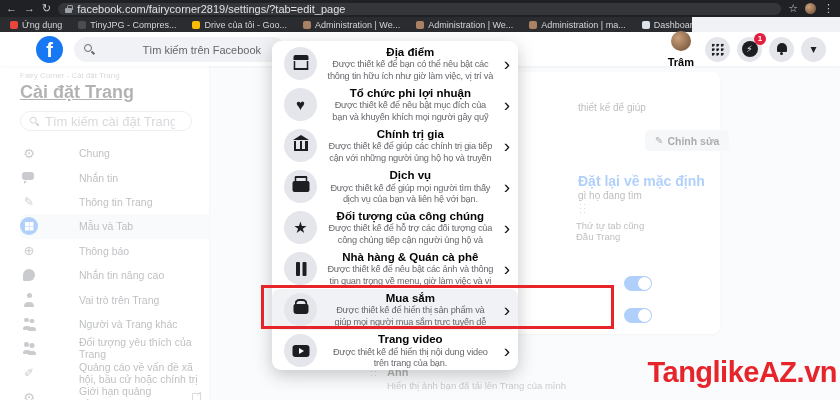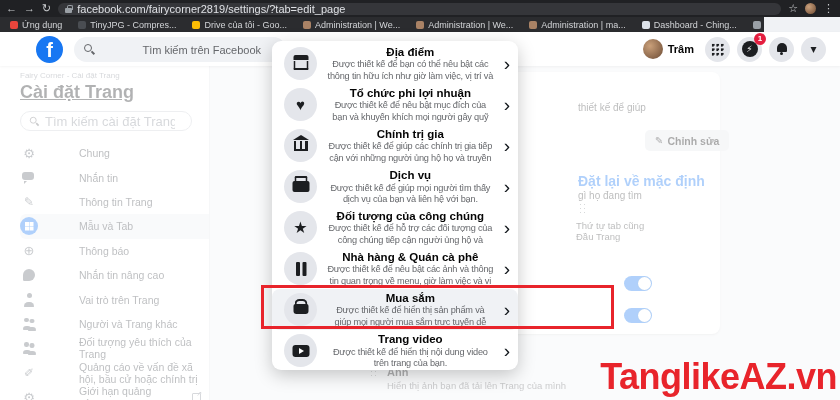--- a/index.html
+++ b/index.html
@@ -14,21 +14,21 @@
     display:flex; align-items:center; padding:0 7px; gap:5px; }
   .lock { width:7px; height:8px; position:relative; display:inline-block; flex:none; }
   .lock::before { content:""; position:absolute; top:0; left:1.5px; width:4px; height:4px;
     border:1.2px solid #9aa0a6; border-bottom:none; border-radius:2px 2px 0 0; }
   .lock::after { content:""; position:absolute; bottom:0; left:0; width:7px; height:4.5px;
     background:#9aa0a6; border-radius:1px; }
   .url { color:#dfe1e5; font-size:11px; white-space:nowrap; overflow:hidden; }
   .chrome-avatar { width:11px; height:11px; border-radius:50%; flex:none;
     background:radial-gradient(circle at 35% 35%, #c9a07c, #6d4a32); }
 
-  .chrome-row2 { position:absolute; left:0; top:17px; width:764px; height:15px; background:#2b2c2f;
+  .chrome-row2 { position:absolute; left:0; top:17px; width:692px; height:15px; background:#2b2c2f;
     display:flex; align-items:center; padding:0 10px; gap:16px; overflow:hidden; }
   .bm { display:flex; align-items:center; gap:4px; flex:none; cursor:default; }
   .bm-fav { width:8px; height:8px; border-radius:2px; flex:none; }
   .bm-label { color:#d3d5d8; font-size:9px; white-space:nowrap; }
 
   
   .fb-header { position:absolute; left:0; top:32px; width:840px; height:34px; background:#fff;
     box-shadow:0 1px 2px rgba(0,0,0,0.12); z-index:2; }
   .fb-logo { position:absolute; left:36px; top:4px; width:27px; height:27px; border-radius:50%;
     background:var(--brand,#1877f2); color:#fff; font-size:20px; font-weight:700;
@@ -37,21 +37,21 @@
     border-radius:13px; display:flex; align-items:center; padding:0 10px; gap:6px; }
   .mag { width:11px; height:11px; position:relative; flex:none; }
   .mag::before { content:""; position:absolute; top:0; left:0; width:6px; height:6px;
     border:1.5px solid #65676b; border-radius:50%; }
   .mag::after { content:""; position:absolute; width:1.5px; height:4px; background:#65676b;
     transform:rotate(-45deg); bottom:0; right:1.5px; }
   .fb-search input { border:none; outline:none; background:transparent; font-size:11px;
     color:#1c1e21; width:160px; font-family:Liberation Sans, sans-serif;text-align:right; }
   .fb-search input::placeholder { color:#65676b; }
   .hdr-right { position:absolute; right:0; top:0; height:34px; display:flex; align-items:center; gap:7px; padding-right:14px; }
-  .profile-chip { display:flex; align-items:center; gap:5px; margin-right:4px; }
+  .profile-chip { display:flex; align-items:center; gap:5px; margin-right:4px;flex-direction:column; }
   .fb-avatar { width:20px; height:20px; border-radius:50%;
     background:radial-gradient(circle at 35% 35%, #caa07a, #6b4a33); }
   .profile-name { font-size:11px; font-weight:700; color:#050505; }
   .hicon { width:25px; height:25px; border-radius:50%; background:#e4e6eb; position:relative;
     display:flex; align-items:center; justify-content:center; flex:none; }
   .apps-grid-icon { width:13px; height:13px;
     background-image:radial-gradient(circle 1.5px at 2px 2px, #1c1e21 99%, transparent 100%);
     background-size:4.5px 4.5px; }
   .messenger-glyph { width:16px; height:16px; border-radius:50%; background:#1c1e21;
     display:flex; align-items:center; justify-content:center; color:#fff; font-size:9px; line-height:1; }
@@ -174,21 +174,21 @@
   .shopping-bag-icon::after { content:""; position:absolute; top:11px; left:50%; transform:translateX(-50%);
     width:15px; height:10px; background:#1c1e21; border-radius:2px 2px 3px 3px; }
   .video-icon::before { content:""; position:absolute; top:10.5px; left:50%; transform:translateX(-50%);
     width:17px; height:12px; background:#1c1e21; border-radius:3px; }
   .video-icon::after { content:""; position:absolute; top:14px; left:15px; border-left:5px solid #fff;
     border-top:3px solid transparent; border-bottom:3px solid transparent; z-index:1; }
 
   
   .red-box { position:absolute; left:261px; top:285px; width:353px; height:44px;
     border:3px solid var(--annotation,#e8242b); z-index:20; }
-  .watermark { position:absolute; right:3px; top:356px; font-size:36px; font-weight:700;
+  .watermark { position:absolute; right:3px; top:356px; font-size:29px; font-weight:700;
     letter-spacing:-0.5px; color:var(--watermark,#e8242b); z-index:30; }
 </style>
 </head>
 <body style="--brand: #1877f2; --annotation: #e8242b; --watermark: #e8242b; --badge: #e41e3f;">
 
 <div class="frame">
 
   <div class="chrome-row1">
     <span class="nav-ic">←</span>
     <span class="nav-ic">→</span>

